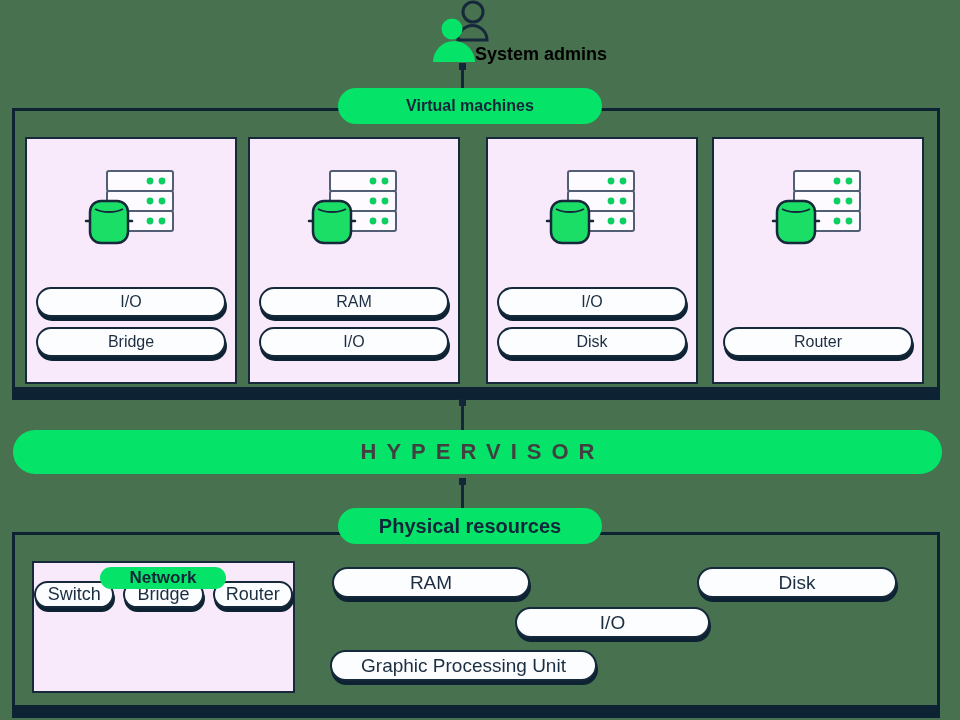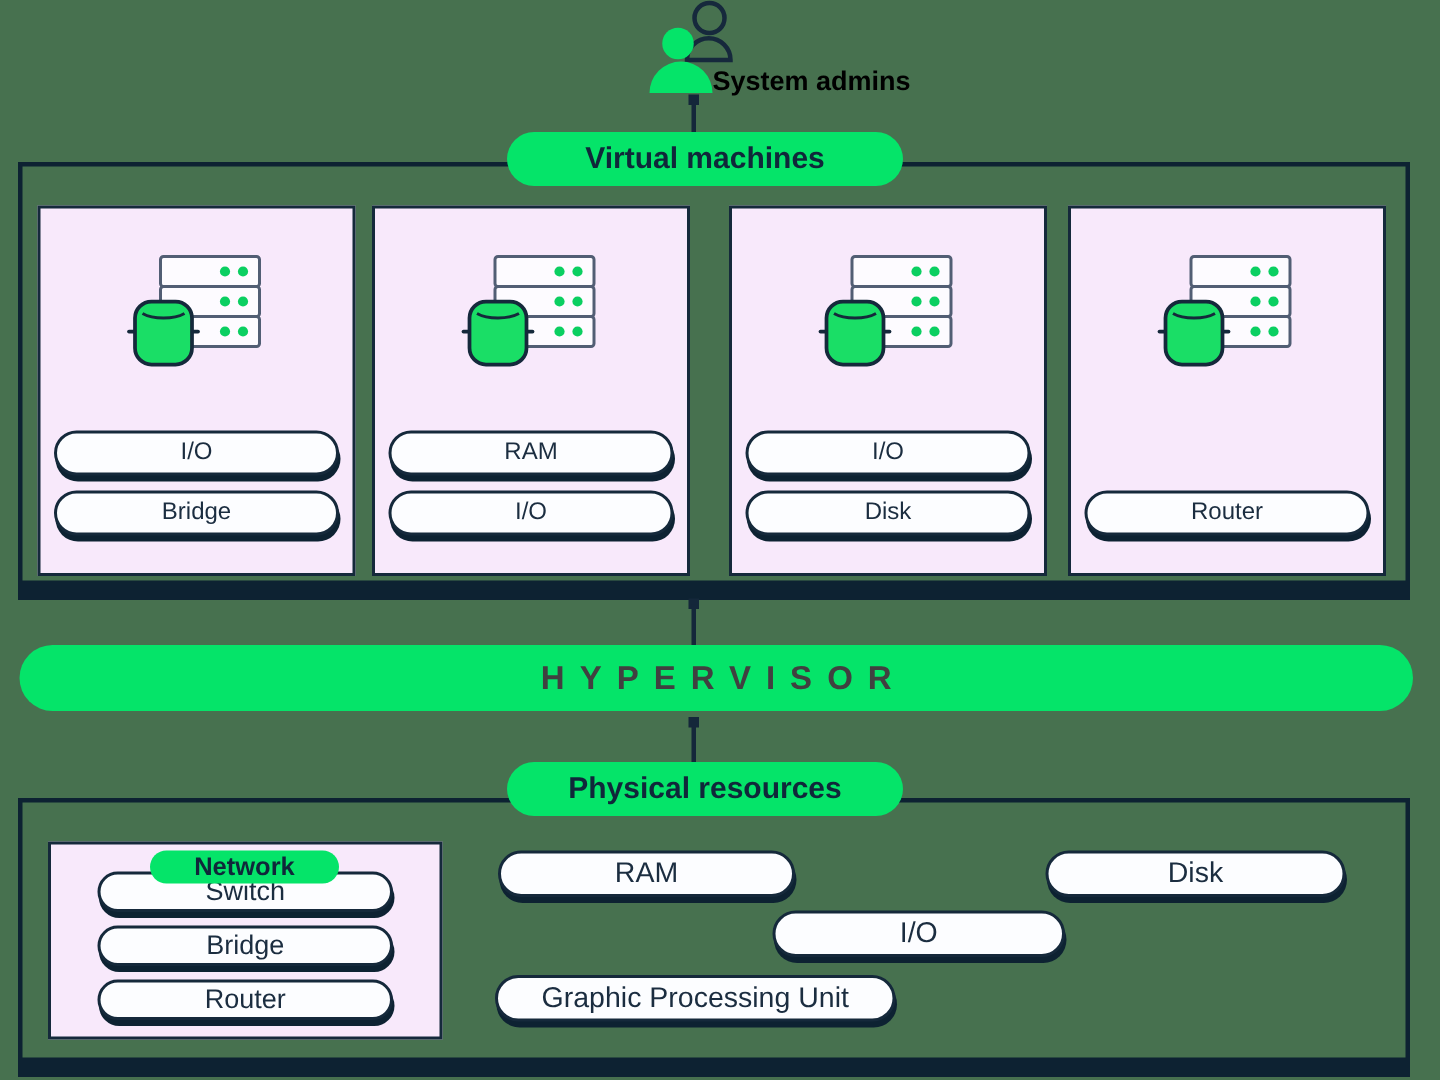--- a/index.html
+++ b/index.html
@@ -60,21 +60,21 @@
   .admins-group { position: absolute; left: 425px; top: 0; z-index: 2; }
   .admins-icon { position: absolute; left: 0; top: 0; width: 66px; height: 66px; }
   .admins-label {
     position: absolute; left: 50px; top: 44px;
     width: 160px;
     font-size: 18px; font-weight: bold; color: #000000;
     white-space: nowrap;
   }
 
   
-  .vm-pill { left: 338px; top: 88px; width: 264px; height: 36px; font-size: 20px; }
+  .vm-pill { left: 338px; top: 88px; width: 264px; height: 36px; font-size: 16px; }
   .vm-box  { left: 12px; top: 108px; width: 928px; height: 292px; }
 
   .vm-card {
     position: absolute;
     top: 26px;
     width: 212px; height: 247px;
     background: #f8e9fb;
     border: 2px solid #15293b;
     display: flex; flex-direction: column; align-items: center;
   }
@@ -111,21 +111,21 @@
   .pr-pill { left: 338px; top: 508px; width: 264px; height: 36px; font-size: 20px; }
   .pr-box  { left: 12px; top: 532px; width: 928px; height: 186px; }
 
   .network-card { left: 17px; top: 26px; width: 263px; height: 132px; }
   .network-pill {
     left: 85px; top: 32px; width: 126px; height: 22px;
     font-size: 17px;
   }
   .network-items {
     position: absolute; left: 0; right: 0; top: 18px;
-    display: flex; flex-direction: column; align-items: center; gap: 9px;
+    display: flex; flex-direction: row; align-items: center; gap: 9px;
   }
   .network-item {
     position: relative;
     width: 197px; height: 27px;
     background: #fcfdff;
     border: 2px solid #15293b;
     border-radius: 999px;
     box-shadow: 1px 4px 0 0 #0d2232;
     display: flex; align-items: center; justify-content: center;
     font-size: 18px; color: #1b2d40;

